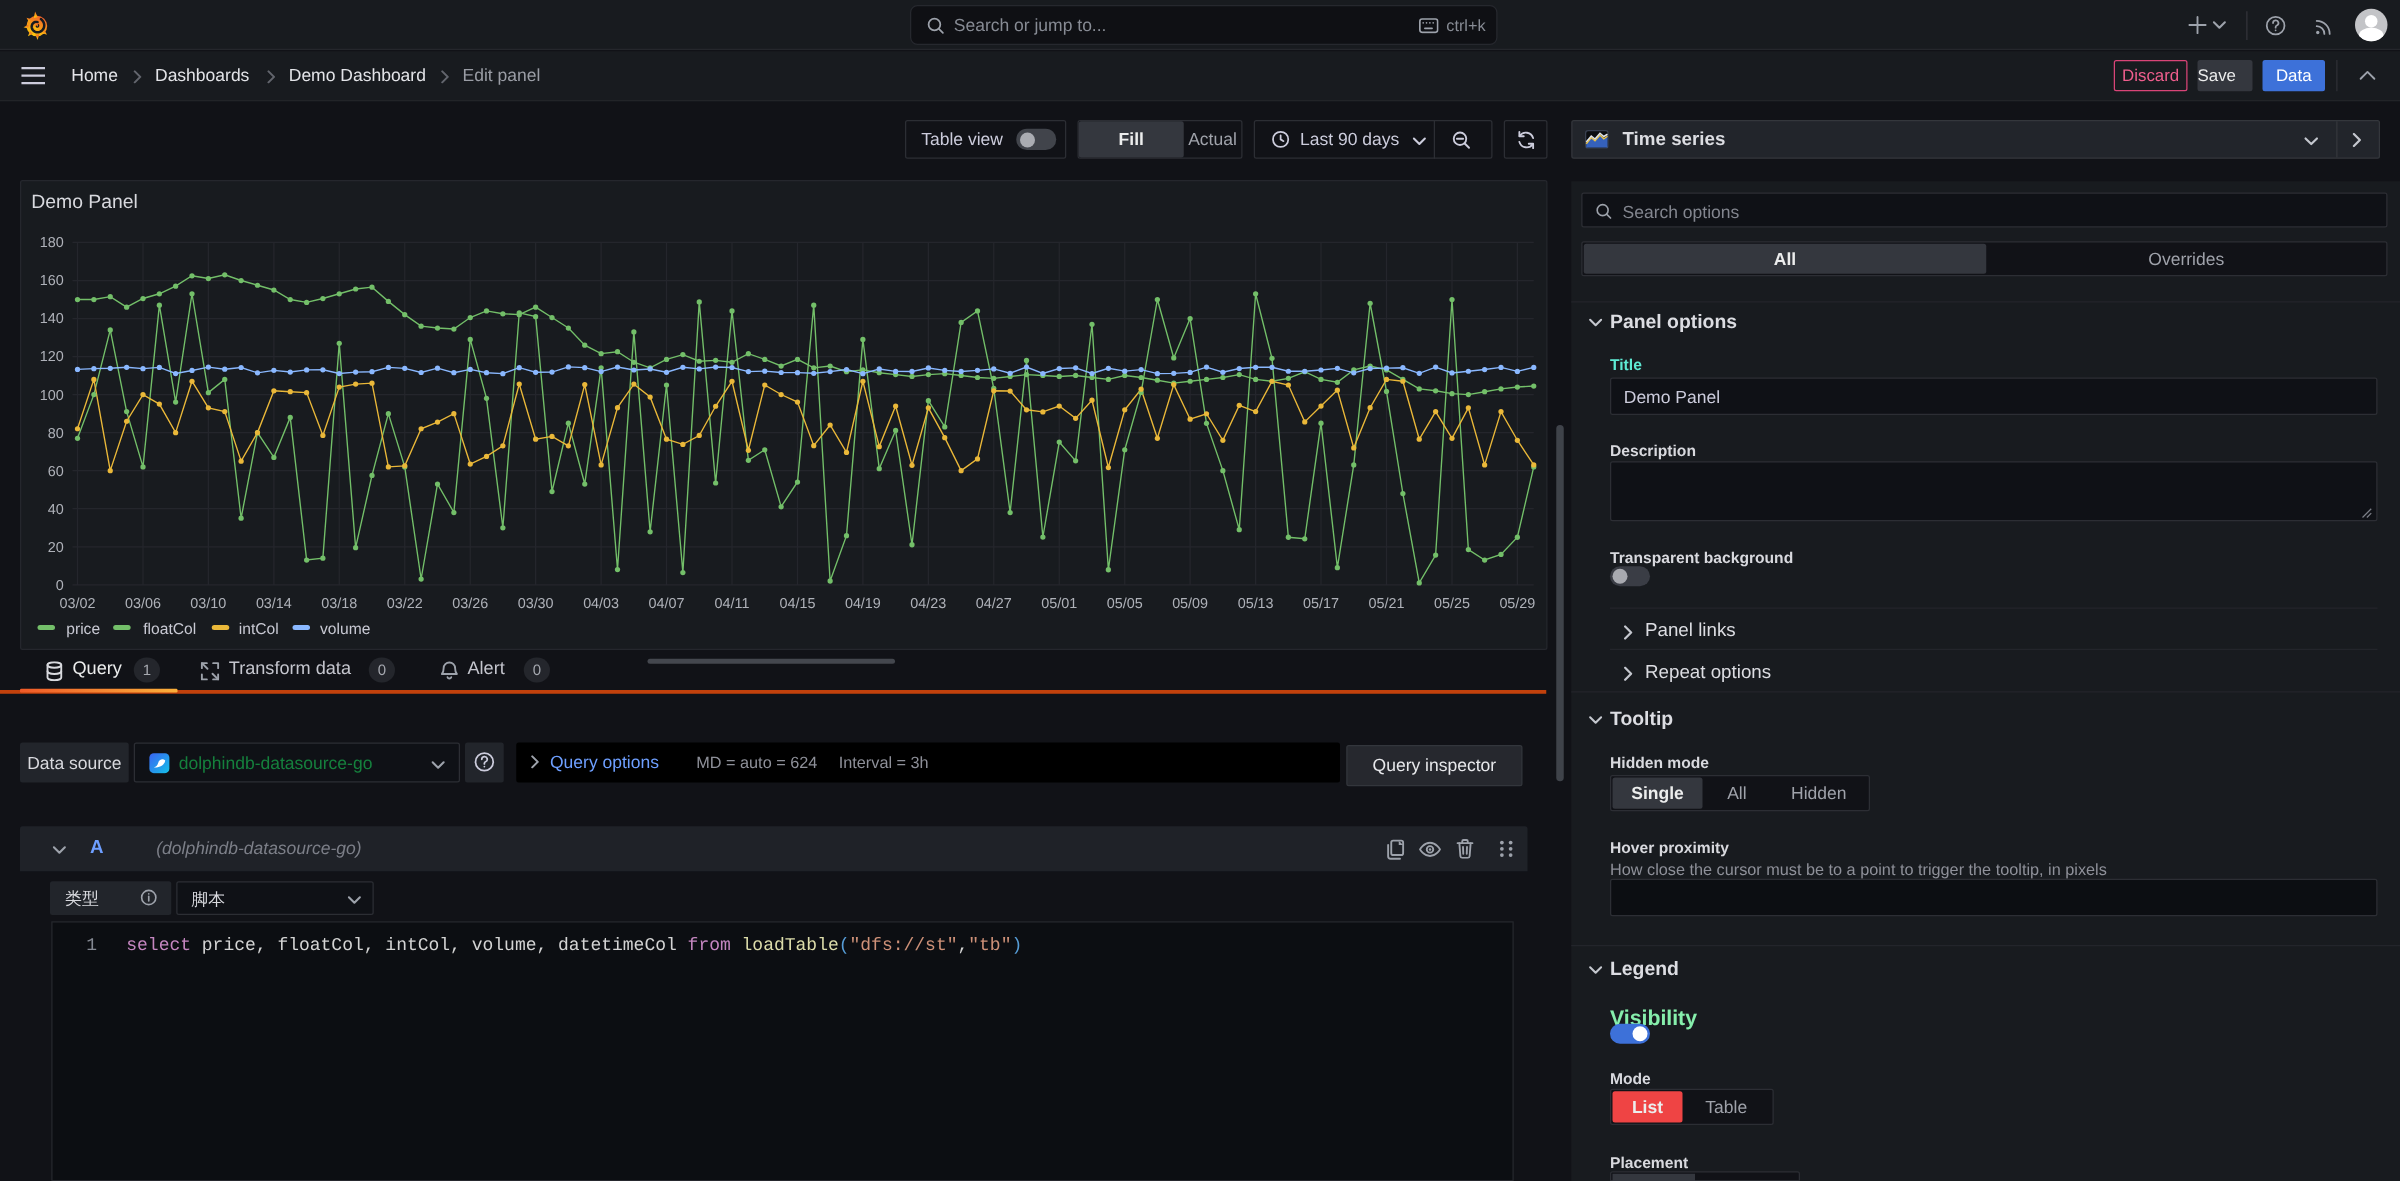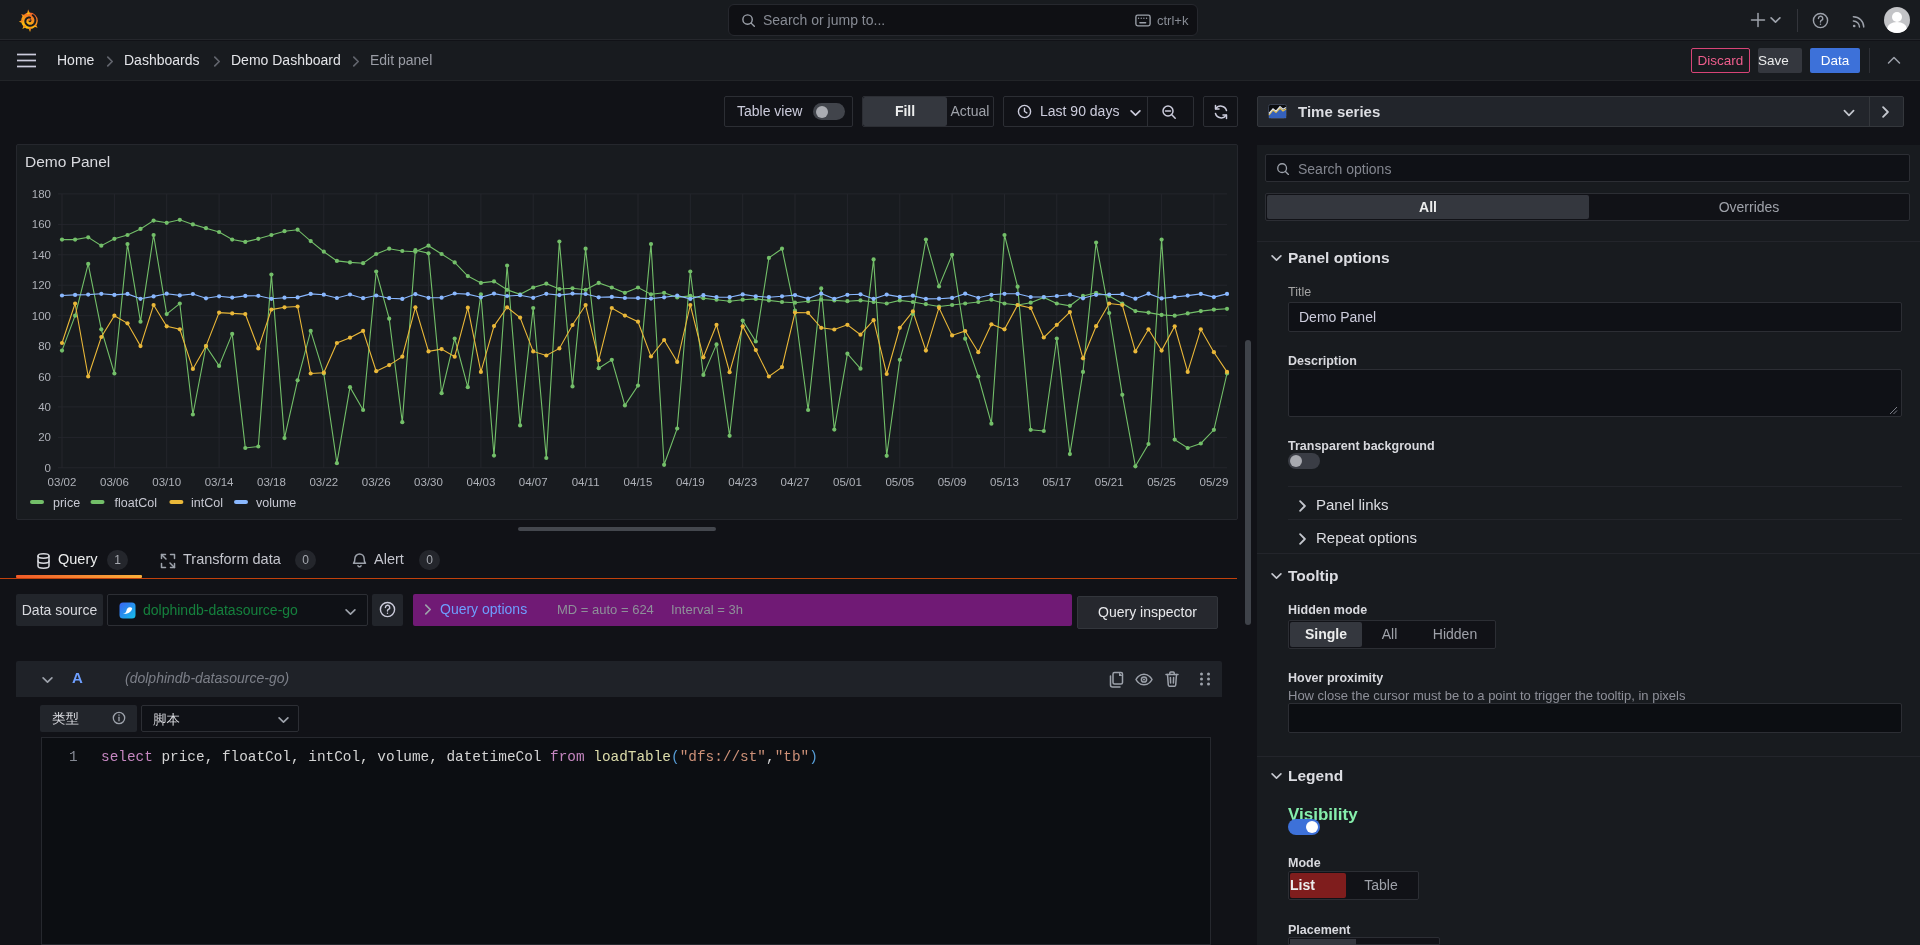--- a/index.html
+++ b/index.html
@@ -576,21 +576,21 @@
       <text x="97.6" y="362" font-size="12.5" fill="#c8c9d3" font-family="Liberation Sans, sans-serif">floatCol</text>
       <rect x="152.4" y="355" width="14" height="4" rx="2" fill="#EAB839"></rect>
       <text x="174" y="362" font-size="12.5" fill="#c8c9d3" font-family="Liberation Sans, sans-serif">intCol</text>
       <rect x="217" y="355" width="14" height="4" rx="2" fill="#8AB8FF"></rect>
       <text x="239" y="362" font-size="12.5" fill="#c8c9d3" font-family="Liberation Sans, sans-serif">volume</text>
     </svg>
 </div>
 
 <div class="abs" style="left:518px;top:527px;width:198px;height:4px;border-radius:2px;background:#44474e"></div>
 
-<div class="abs" style="left:0;top:543px;width:1237px;height:36px;border-bottom:1px solid #c2410c">
+<div class="abs" style="left:0;top:519px;width:1237px;height:36px;border-bottom:3px solid #c2410c">
   <svg class="ico abs" style="left:36px;top:10px;stroke:#d8d9de" width="15" height="16" viewBox="0 0 14 16">
       <ellipse cx="7" cy="3" rx="5.5" ry="2.2"></ellipse>
       <path d="M1.5 3v5c0 1.2 2.5 2.2 5.5 2.2s5.5-1 5.5-2.2V3"></path>
       <path d="M1.5 8v5c0 1.2 2.5 2.2 5.5 2.2s5.5-1 5.5-2.2V8"></path>
     </svg>
   <span class="abs" style="left:58px;top:8px;font-size:14.5px;font-weight:500;color:#eceded">Query</span>
   <div class="abs" style="left:107px;top:7px;min-width:21px;height:20px;background:#24262c;border-radius:10px;text-align:center;line-height:20px;font-size:12px;color:#a6a9b0;padding:0 6px">1</div>
   <svg class="ico abs" style="left:160px;top:10px" width="16" height="16" viewBox="0 0 16 16">
       <polyline points="5.5,1.5 1.5,1.5 1.5,5.5"></polyline>
       <polyline points="10.5,1.5 14.5,1.5 14.5,5.5"></polyline>
@@ -627,21 +627,21 @@
       <polyline points="1,1.5 5,5.5 9,1.5"></polyline>
     </svg>
 </div>
 <div class="abs" style="left:372px;top:594px;width:31px;height:32px;background:#22252b;border-radius:2px">
   <svg class="ico abs" style="left:7px;top:7px;stroke:#ccccdc" width="17" height="17" viewBox="0 0 18 18">
       <circle cx="9" cy="9" r="7.5"></circle>
       <path d="M6.8 6.8a2.3 2.3 0 1 1 3.2 2.1c-.7.3-1 .8-1 1.4v.4"></path>
       <line x1="9" y1="13" x2="9" y2="13"></line>
     </svg>
 </div>
-<div class="abs" style="left:413px;top:594px;width:659px;height:32px;background:#701a75;border-radius:2px">
+<div class="abs" style="left:413px;top:594px;width:659px;height:32px;background:#000000;border-radius:2px">
   <svg class="ico abs" style="left:11px;top:10px" width="8" height="11" viewBox="0 0 7 10">
       <polyline points="1.5,1 5.5,5 1.5,9"></polyline>
     </svg>
   <span class="abs" style="left:27px;top:7px;font-size:14px;font-weight:500;color:#6e9fff">Query options</span>
   <span class="abs" style="left:144px;top:8px;font-size:13px;color:#8e9099">MD = auto = 624</span>
   <span class="abs" style="left:258px;top:8px;font-size:13px;color:#8e9099">Interval = 3h</span>
 </div>
 <div class="abs" style="left:1077px;top:596px;width:141px;height:33px;background:#26282e;border:1px solid #33363c;border-radius:2px;font-size:14px;font-weight:500;color:#e8e9ec;text-align:center;line-height:31px">Query inspector</div>
 
 <div class="abs" style="left:16px;top:661px;width:1206px;height:36px;background:#1f2228;border-radius:2px 2px 0 0">
@@ -729,21 +729,21 @@
   <div class="abs" style="left:8px;top:48px;width:645px;height:28px;background:#111217;border:1px solid #2c2e34;border-radius:2px">
     <div class="abs" style="left:1px;top:1px;width:322px;height:24px;background:#34373e;border-radius:2px;text-align:center;line-height:24px;font-size:14px;font-weight:600;color:#eceded">All</div>
     <div class="abs" style="left:324px;top:1px;width:318px;height:24px;text-align:center;line-height:24px;font-size:14px;color:#9fa2aa">Overrides</div>
   </div>
 
   <div class="abs" style="left:0;top:96px;width:663px;height:1px;background:#23252b"></div>
   <svg class="ico abs" style="left:14px;top:109px;stroke:#c4c7ce" width="11" height="8" viewBox="0 0 10 7">
       <polyline points="1,1.5 5,5.5 9,1.5"></polyline>
     </svg>
   <span class="abs" style="left:31px;top:104px;font-size:15.5px;font-weight:600;color:#dcdde2">Panel options</span>
-  <span class="abs" style="left:31px;top:140px;font-size:12.5px;font-weight:400;color:#a3a3a3">Title</span>
+  <span class="abs" style="left:31px;top:140px;font-size:12.5px;font-weight:700;color:#5eead4">Title</span>
   <div class="abs" style="left:31px;top:157px;width:614px;height:30px;background:#0f1116;border:1px solid #2c2e34;border-radius:2px">
     <span class="abs" style="left:10px;top:6px;font-size:14px;color:#ccccdc">Demo Panel</span>
   </div>
   <span class="abs" style="left:31px;top:209px;font-size:12.5px;font-weight:600;color:#d8d9de">Description</span>
   <div class="abs" style="left:31px;top:224px;width:614px;height:48px;background:#0f1116;border:1px solid #2c2e34;border-radius:2px">
     <svg class="abs" style="left:600px;top:36px" width="9" height="9" viewBox="0 0 9 9">
         <g stroke="#7c7f88" stroke-width="1">
           <line x1="1" y1="8" x2="8" y2="1"></line>
           <line x1="4.5" y1="8" x2="8" y2="4.5"></line>
         </g>
@@ -783,20 +783,20 @@
   <svg class="ico abs" style="left:14px;top:627px;stroke:#c4c7ce" width="11" height="8" viewBox="0 0 10 7">
       <polyline points="1,1.5 5,5.5 9,1.5"></polyline>
     </svg>
   <span class="abs" style="left:31px;top:622px;font-size:15.5px;font-weight:600;color:#dcdde2">Legend</span>
   <span class="abs" style="left:31px;top:660px;font-size:17px;font-weight:700;color:#86efac">Visibility</span>
   <div class="abs" style="left:31px;top:674px;width:32px;height:16px;border-radius:9px;background:#3d71d9">
     <div class="abs" style="left:18px;top:2px;width:12px;height:12px;border-radius:50%;background:#fff"></div>
   </div>
   <span class="abs" style="left:31px;top:711px;font-size:12.5px;font-weight:600;color:#d8d9de">Mode</span>
   <div class="abs" style="left:31px;top:726px;width:131px;height:29px;background:#111217;border:1px solid #2c2e34;border-radius:2px">
-    <div class="abs" style="left:1px;top:1px;width:56px;height:25px;background:#7f1d1d;border-radius:2px;line-height:25px;font-size:14px;font-weight:600;color:#eceded">List</div>
+    <div class="abs" style="left:1px;top:1px;width:56px;height:25px;background:#ef4444;border-radius:2px;text-align:center;line-height:25px;font-size:14px;font-weight:600;color:#eceded">List</div>
     <div class="abs" style="left:57px;top:1px;width:70px;height:25px;text-align:center;line-height:25px;font-size:14px;color:#9fa2aa">Table</div>
   </div>
   <span class="abs" style="left:31px;top:778px;font-size:12.5px;font-weight:600;color:#d8d9de">Placement</span>
   <div class="abs" style="left:31px;top:792px;width:152px;height:8px;background:#111217;border:1px solid #2c2e34;border-radius:2px 2px 0 0">
     <div class="abs" style="left:1px;top:1px;width:66px;height:7px;background:#34373e"></div>
   </div>
 </div>
 
 </body></html>

